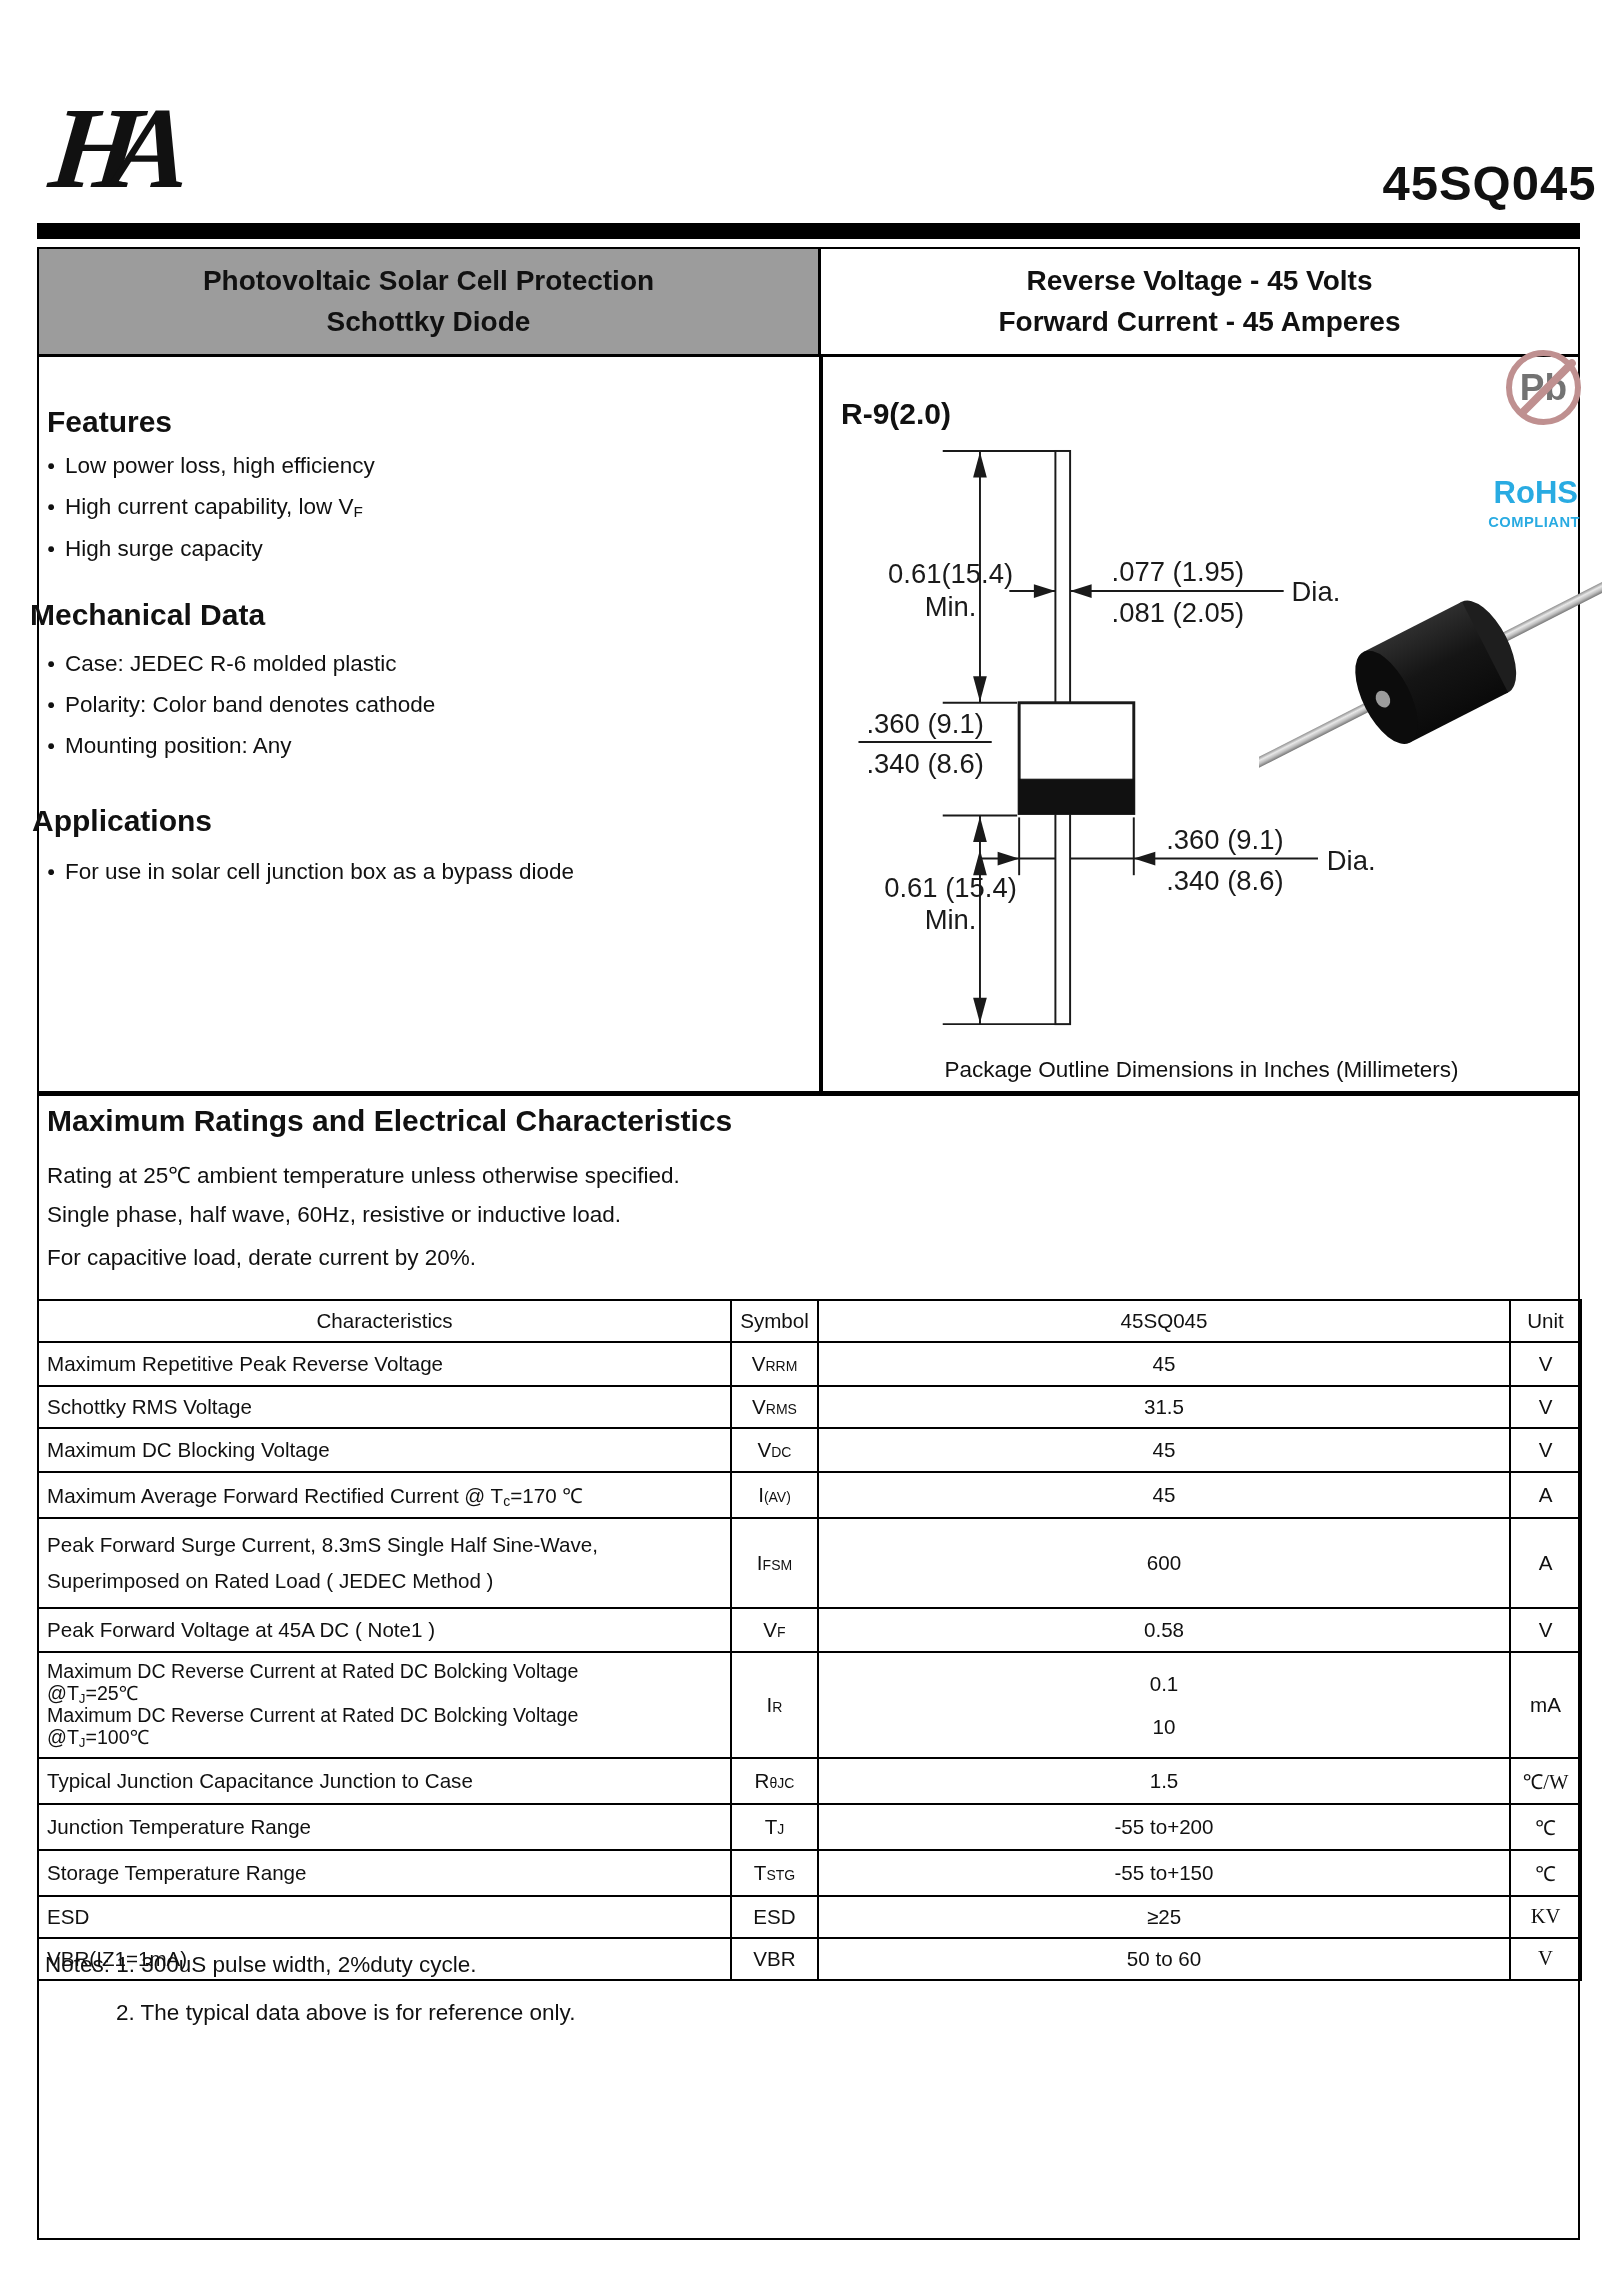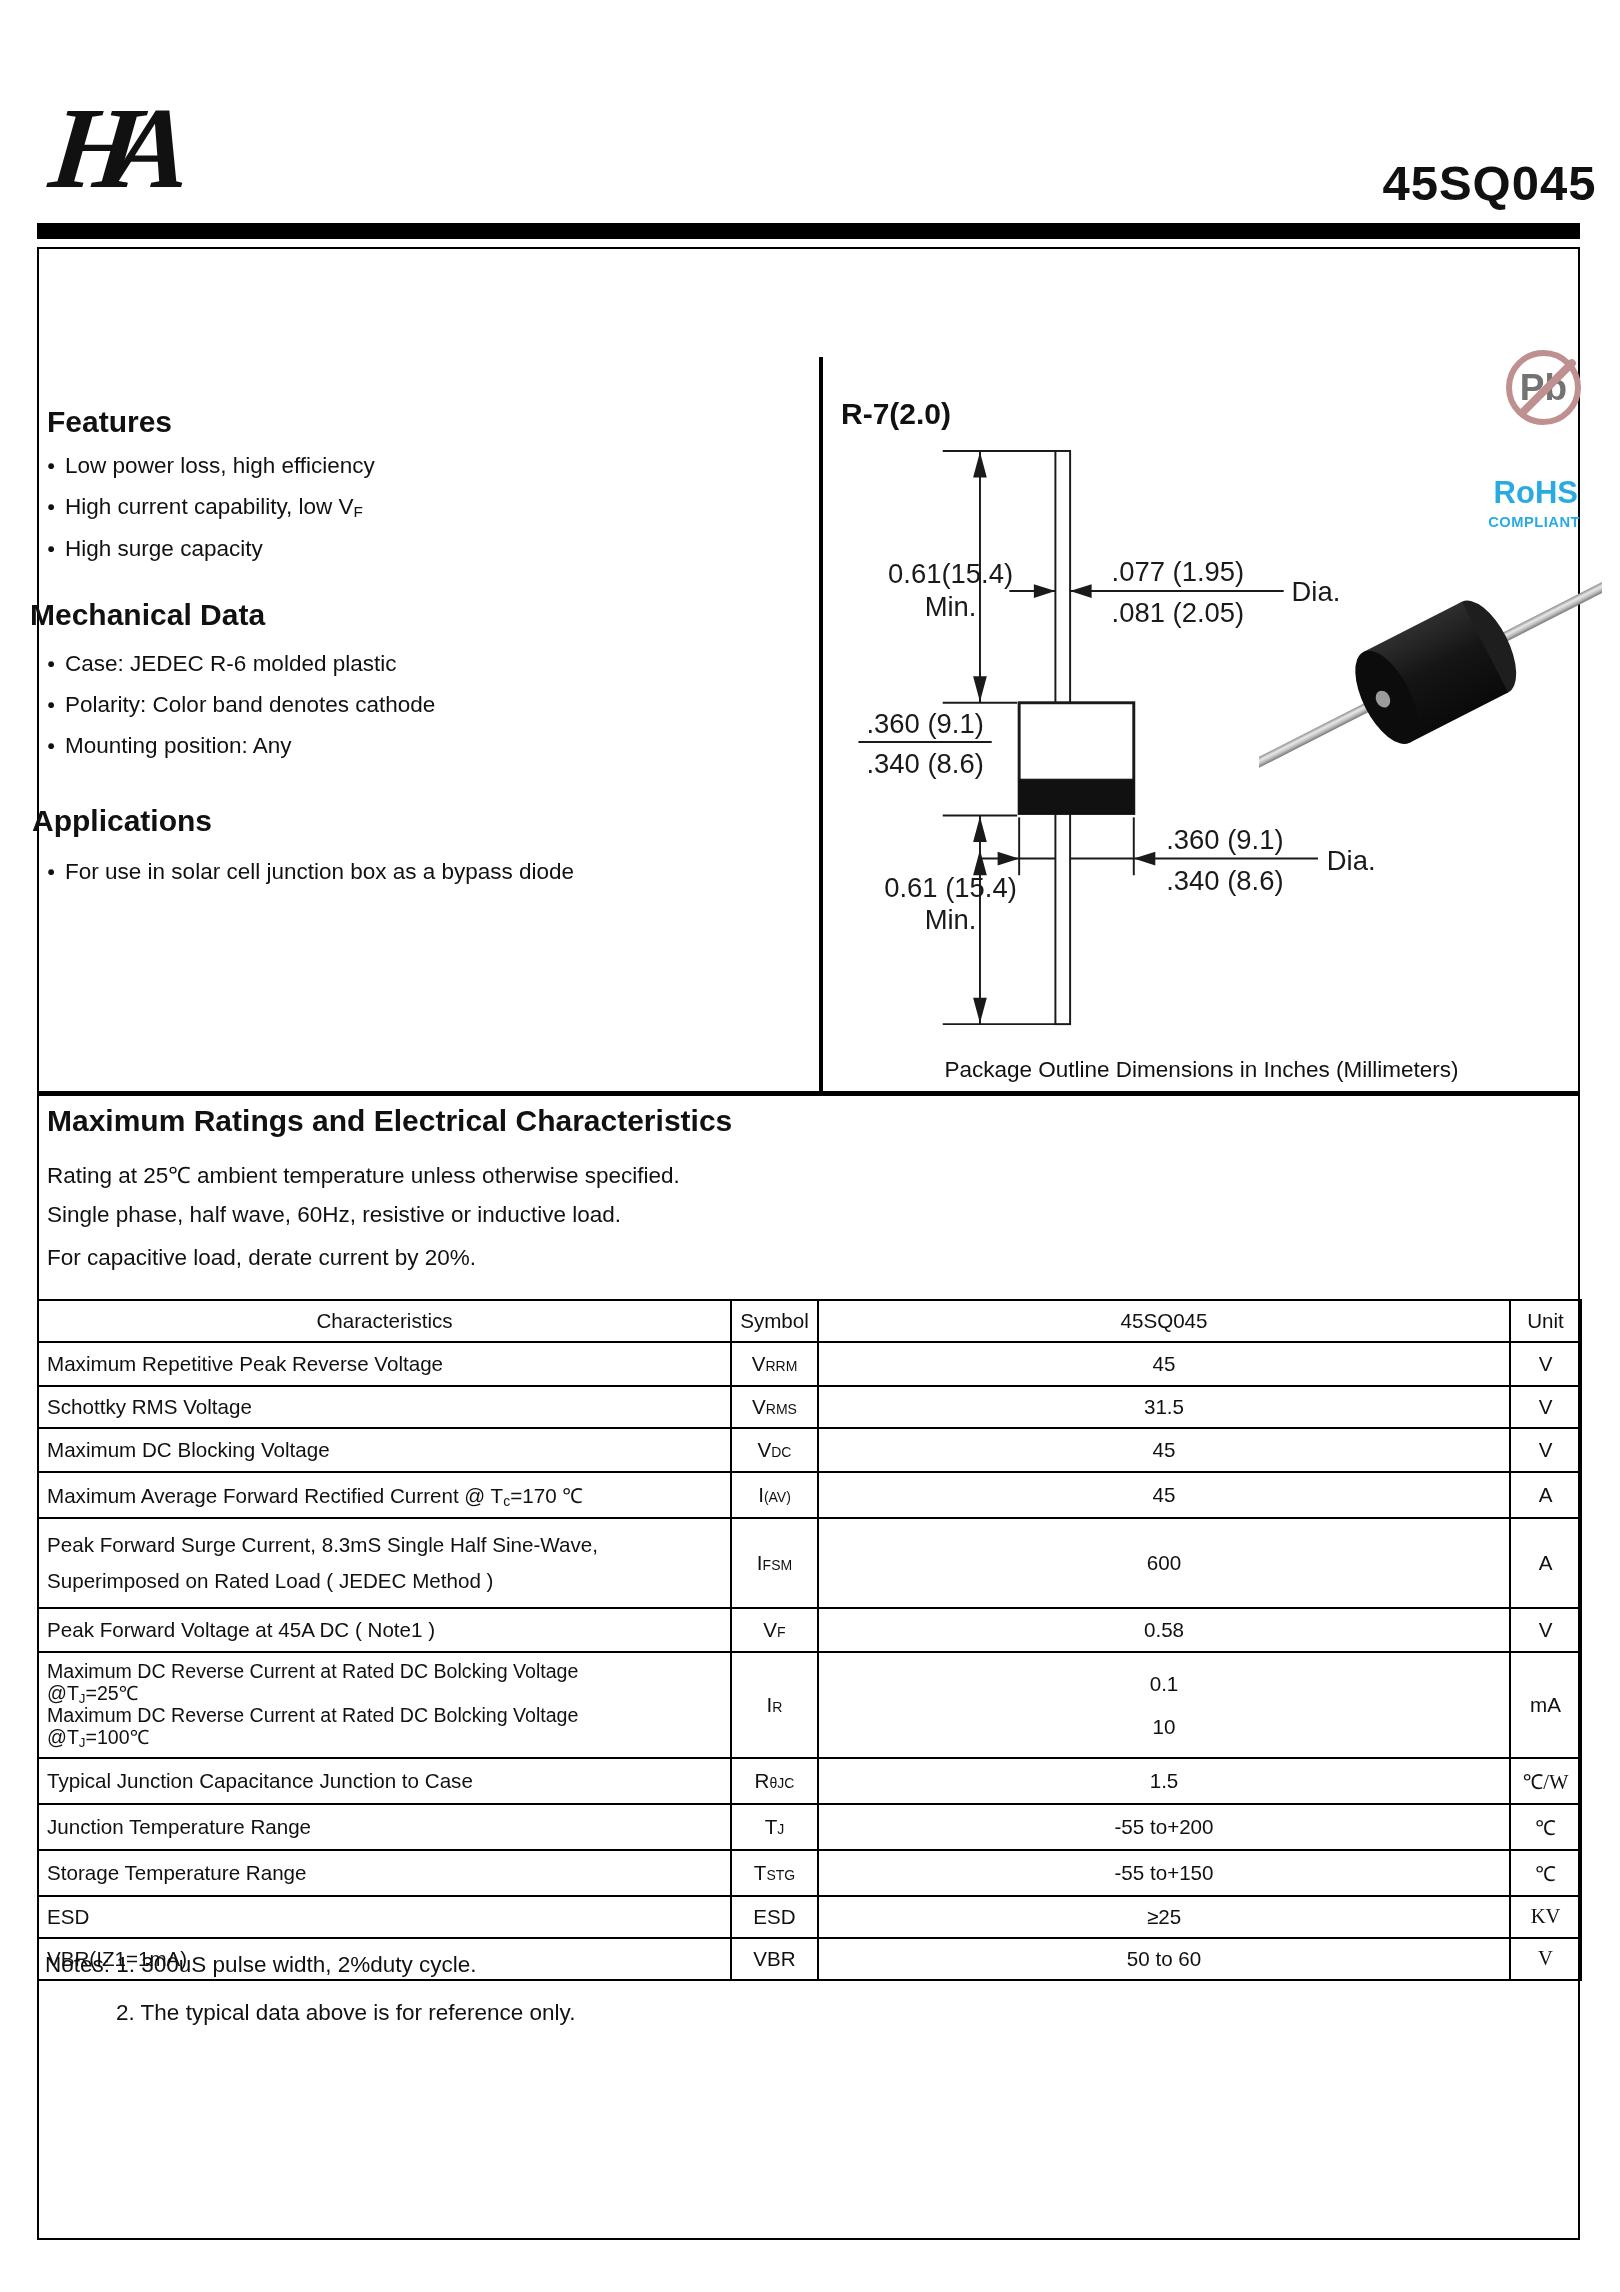--- a/index.html
+++ b/index.html
@@ -71,20 +71,30 @@
 <body>
 
 <div id="page">
 
   <div class="abs logo">HA</div>
   <div class="abs partnum">45SQ045</div>
   <div class="abs toprule"></div>
 
   <div class="abs outer"></div>
 
+  <div class="abs hdrrow">
+    <div class="hdrleft">
+      <div class="hdrline">Photovoltaic Solar Cell Protection</div>
+      <div class="hdrline">Schottky Diode</div>
+    </div>
+    <div class="hdrright">
+      <div class="hdrline">Reverse Voltage - 45 Volts</div>
+      <div class="hdrline">Forward Current - 45 Amperes</div>
+    </div>
+  </div>
 
   <div class="abs coldiv"></div>
   <div class="abs secdiv"></div>
 
   <h2 class="abs sec" style="left:47px;top:407px;">Features</h2>
   <div class="abs bullet-line" style="left:47px;top:453px;">
     <span class="dot">●</span>
       <span>Low power loss, high efficiency</span>
   </div>
   <div class="abs bullet-line" style="left:47px;top:494px;">
@@ -109,21 +119,21 @@
     <span class="dot">●</span>
       <span>Mounting position: Any</span>
   </div>
 
   <h2 class="abs sec" style="left:32px;top:806px;">Applications</h2>
   <div class="abs bullet-line" style="left:47px;top:859px;">
     <span class="dot">●</span>
       <span>For use in solar cell junction box as a bypass diode</span>
   </div>
 
-  <div class="abs pkgname">R-7(2.0)</div>
+  <div class="abs pkgname">R-9(2.0)</div>
 
   <div class="abs pb">
     <span class="lbl">Pb</span>
     <span class="slash"></span>
   </div>
   <div class="abs rohs">RoHS</div>
   <div class="abs compliant">COMPLIANT</div>
 
   <svg class="abs" style="left:833px;top:387px;" width="774" height="706" viewBox="0 0 790 720">
     <g stroke="#1a1a1a" stroke-width="2" fill="none">

